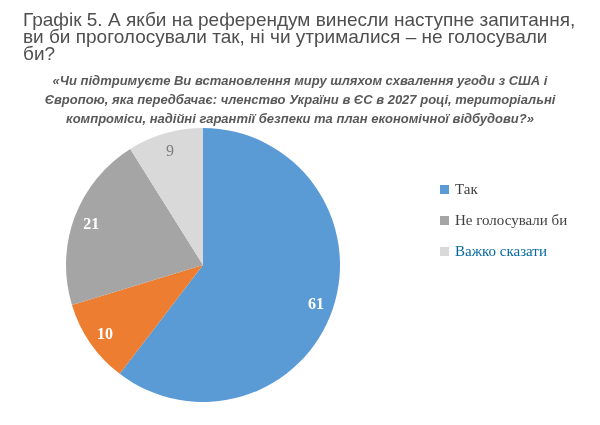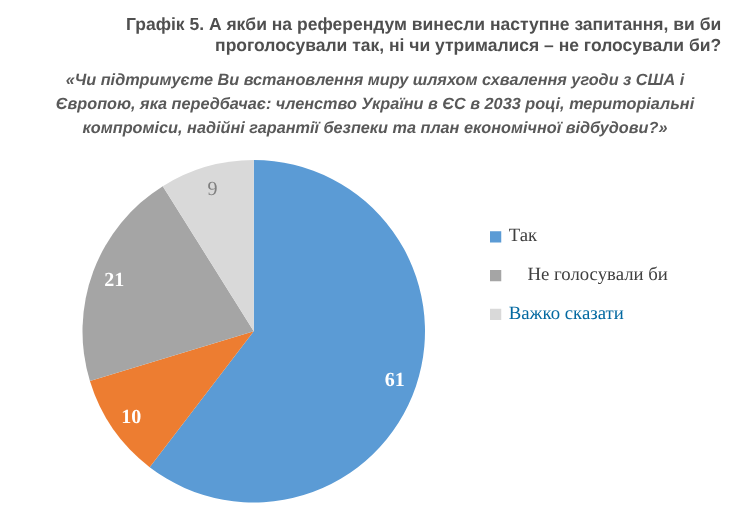--- a/index.html
+++ b/index.html
@@ -1,61 +1,61 @@
 <!DOCTYPE html>
 <html><head>
 <meta charset="utf-8">
 <style>
   html,body{margin:0;padding:0;background:#fff;}
   .canvas{
     position:relative;width:600px;height:425px;background:#ffffff;
     font-family:"Liberation Sans",sans-serif;overflow:hidden;
   }
   .title{
-    padding-top:11px;margin:0 23px;text-align:right;
-    font-weight:bold;font-size:14px;line-height:17px;color:#4f4f4f;
+    padding-top:11px;margin:0 23px;text-align:left;
+    font-weight:normal;font-size:19px;line-height:17px;color:#4f4f4f;
   }
   .subtitle{
     margin:9px 24px 0;text-align:center;
     font-weight:bold;font-style:italic;font-size:13px;line-height:19px;color:#595959;
   }
   .pie{position:absolute;left:63px;top:125px;width:280px;height:280px;}
   .pie text{
     font-family:"Liberation Serif",serif;font-size:16px;text-anchor:middle;
   }
-  .legend{position:absolute;left:392px;top:180px;}
+  .legend{position:absolute;left:440px;top:180px;}
   .legend-item{display:flex;align-items:center;height:18px;margin-bottom:13px;}
   .swatch{width:9px;height:9px;margin-right:6px;flex:none;}
   .legend-label{
     font-family:"Liberation Serif",serif;font-size:15px;color:#404040;white-space:nowrap;
   }
 </style>
 </head>
 <body>
 
 <div class="canvas">
   <div class="title">Графік 5. А якби на референдум винесли наступне запитання, ви би проголосували так, ні чи утрималися – не голосували би?</div>
-  <div class="subtitle">«Чи підтримуєте Ви встановлення миру шляхом схвалення угоди з США і Європою, яка передбачає: членство України в ЄС в 2033 році, територіальні компроміси, надійні гарантії безпеки та план економічної відбудови?»</div>
+  <div class="subtitle">«Чи підтримуєте Ви встановлення миру шляхом схвалення угоди з США і Європою, яка передбачає: членство України в ЄС в 2027 році, територіальні компроміси, надійні гарантії безпеки та план економічної відбудови?»</div>
   <svg class="pie" viewBox="0 0 280 280" xmlns="http://www.w3.org/2000/svg">
       <path d="M140,140 L140,3 A137,137 0 1 1 56.740619677967246,248.79740616573127 Z" fill="#5B9BD5"></path>
       <text x="252.88940555157814" y="178.23922350429362" dy="0.35em" fill="#FFFFFF" font-weight="bold">61</text>
       <path d="M140,140 L56.740619677967246,248.79740616573127 A137,137 0 0 1 8.93789249269551,179.89641557513352 Z" fill="#ED7D31"></path>
       <text x="42.07083655877442" y="207.94214485650073" dy="0.35em" fill="#FFFFFF" font-weight="bold">10</text>
       <path d="M140,140 L8.93789249269551,179.89641557513352 A137,137 0 0 1 67.24051488075327,23.917885420784515 Z" fill="#A5A5A5"></path>
       <text x="28.354435637223162" y="98.26842852087816" dy="0.35em" fill="#FFFFFF" font-weight="bold">21</text>
       <path d="M140,140 L67.24051488075327,23.917885420784515 A137,137 0 0 1 139.99999999999997,3 Z" fill="#D9D9D9"></path>
       <text x="107.06759647342855" y="25.44995461387603" dy="0.35em" fill="#7F7F7F" font-weight="normal">9</text>
     </svg>
   <div class="legend">
       <div class="legend-item">
         <span class="swatch" style="background: rgb(91, 155, 213);"></span>
         <span class="legend-label" style="color: rgb(64, 64, 64);">Так</span>
       </div>
       <div class="legend-item">
         <span class="swatch" style="background: rgb(165, 165, 165);"></span>
-        <span class="legend-label" style="color: rgb(64, 64, 64); margin-left: 15px;">Не голосували би</span>
+        <span class="legend-label" style="color: rgb(64, 64, 64);">Не голосували би</span>
       </div>
       <div class="legend-item">
         <span class="swatch" style="background: rgb(217, 217, 217);"></span>
         <span class="legend-label" style="color: #0369a1;">Важко сказати</span>
       </div>
     </div>
 </div>
 
 </body></html>

